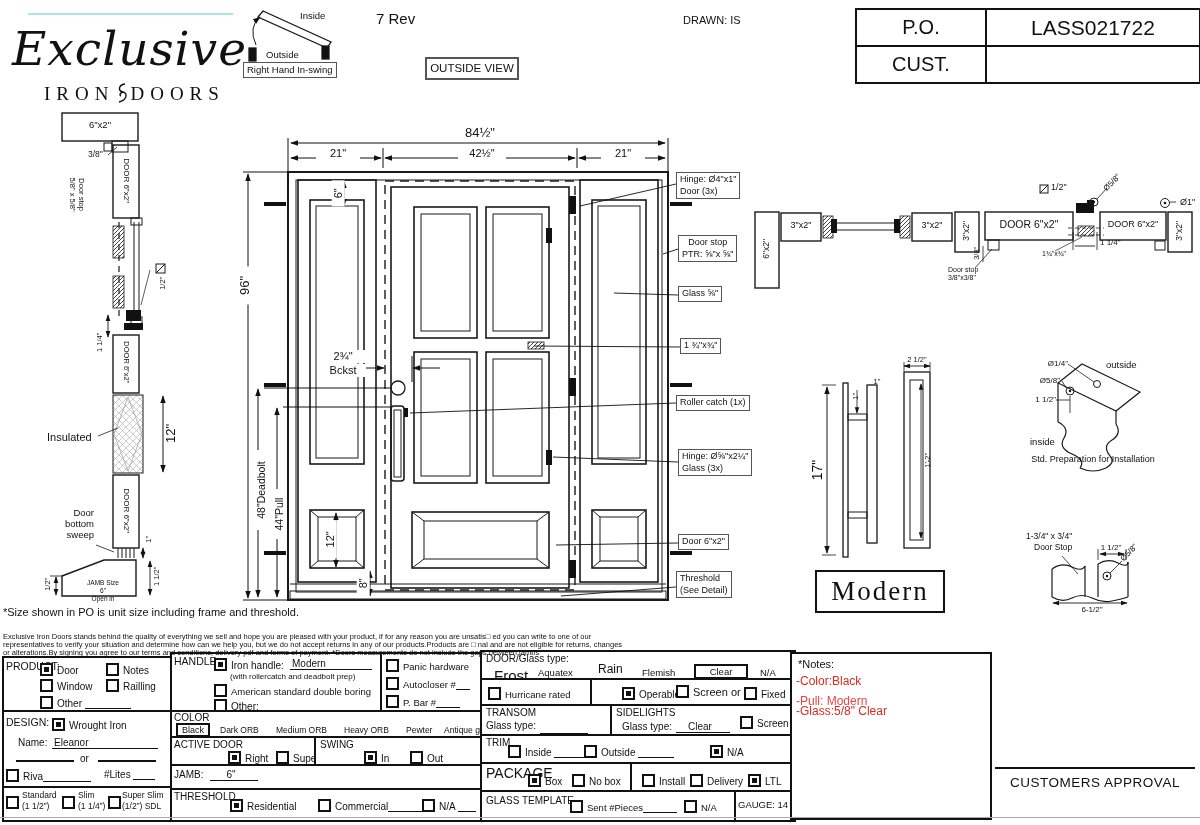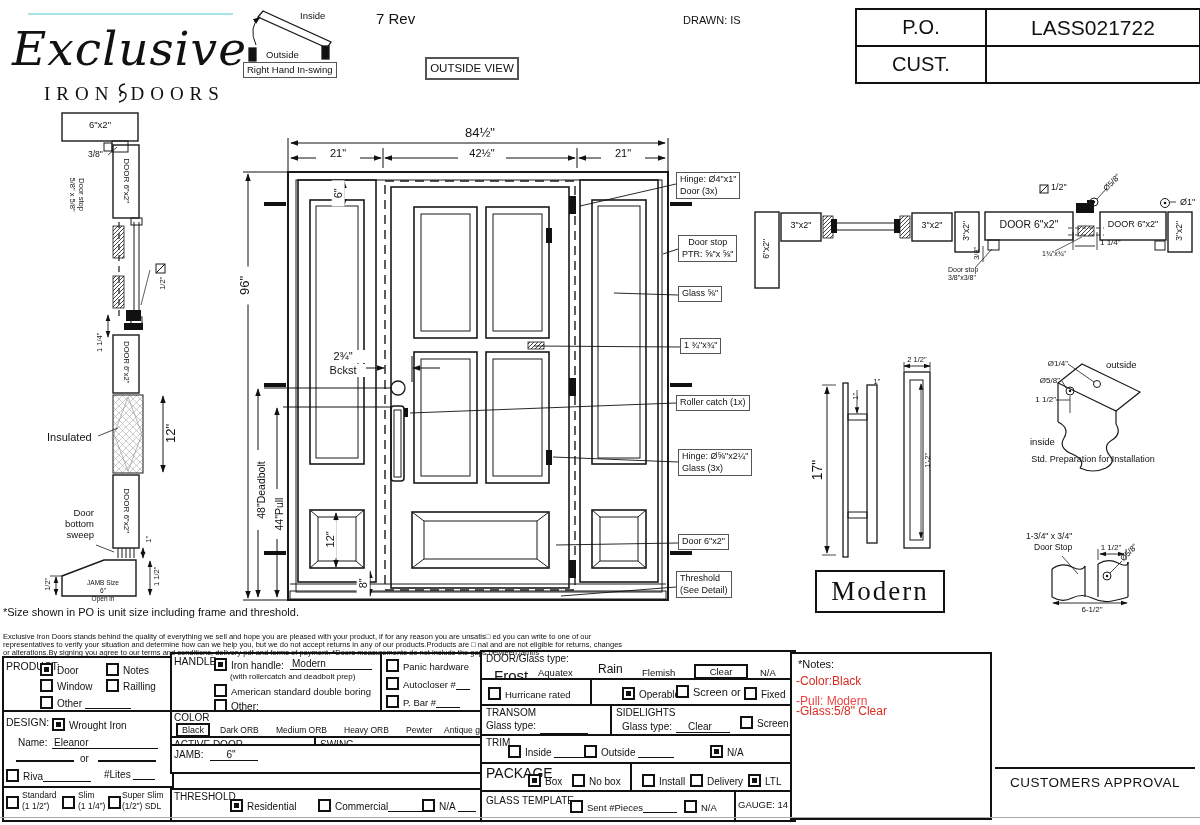--- a/index.html
+++ b/index.html
@@ -472,21 +472,21 @@
   <div class="cell" style="left:170px;top:736px;width:146px;height:30px">
     <span class="fe" style="left:2px;top:1px;font-size:10px">ACTIVE DOOR</span>
     <span class="fe" style="left:56px;top:13px"><span class="cb checked"></span><span>Right</span></span>
     <span class="fe" style="left:104px;top:13px"><span class="cb"></span><span>Super</span></span>
   </div>
   <div class="cell" style="left:314px;top:736px;width:168px;height:30px">
     <span class="fe" style="left:4px;top:1px;font-size:10px">SWING</span>
     <span class="fe" style="left:48px;top:13px"><span class="cb checked"></span><span>In</span></span>
     <span class="fe" style="left:94px;top:13px"><span class="cb"></span><span>Out</span></span>
   </div>
-  <div class="cell" style="left:170px;top:744px;width:312px;height:26px">
+  <div class="cell" style="left:170px;top:764px;width:312px;height:26px">
     <span class="fe" style="left:2px;top:3px;font-size:10px">JAMB:</span>
     <span class="fe ul c" style="left:38px;top:3px;width:38px">6"</span>
   </div>
   <div class="cell" style="left:170px;top:788px;width:312px;height:30px">
     <span class="fe" style="left:2px;top:1px;font-size:10px">THRESHOLD</span>
     <span class="fe" style="left:58px;top:9px"><span class="cb checked"></span><span>Residential</span></span>
     <span class="fe" style="left:146px;top:9px"><span class="cb"></span><span>Commercial</span><span class="bl" style="width:34px"></span></span>
     <span class="fe" style="left:250px;top:9px"><span class="cb"></span><span>N/A</span> <span class="bl" style="width:18px"></span></span>
   </div>
 

